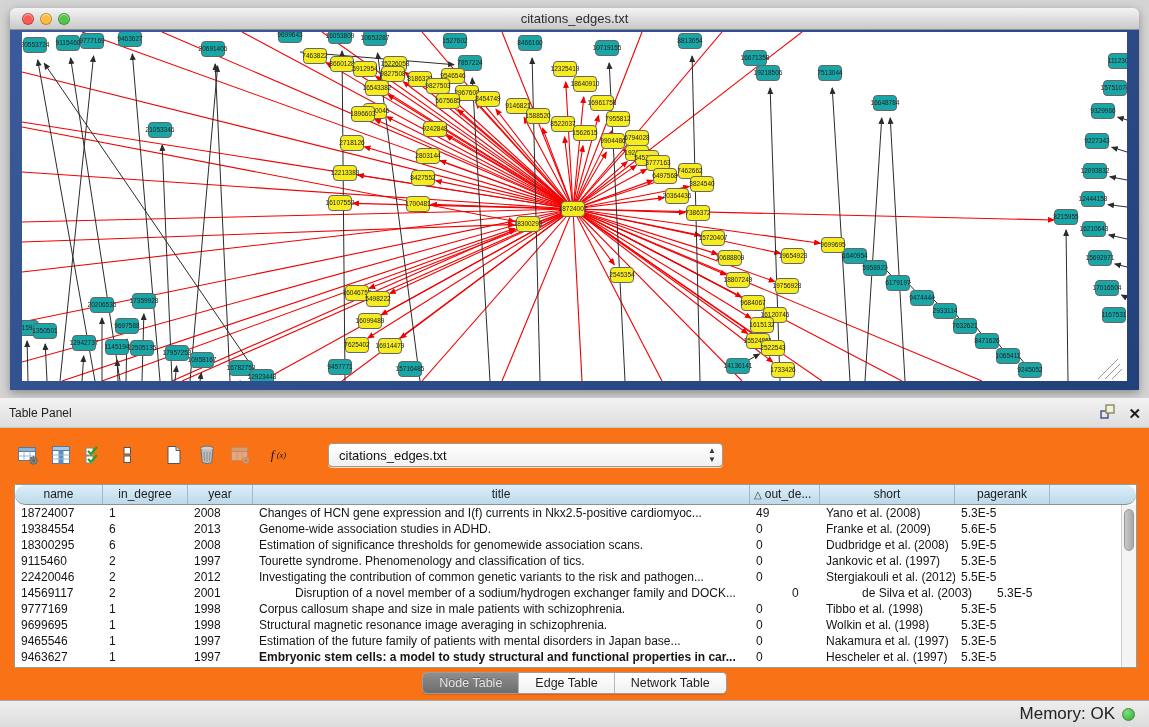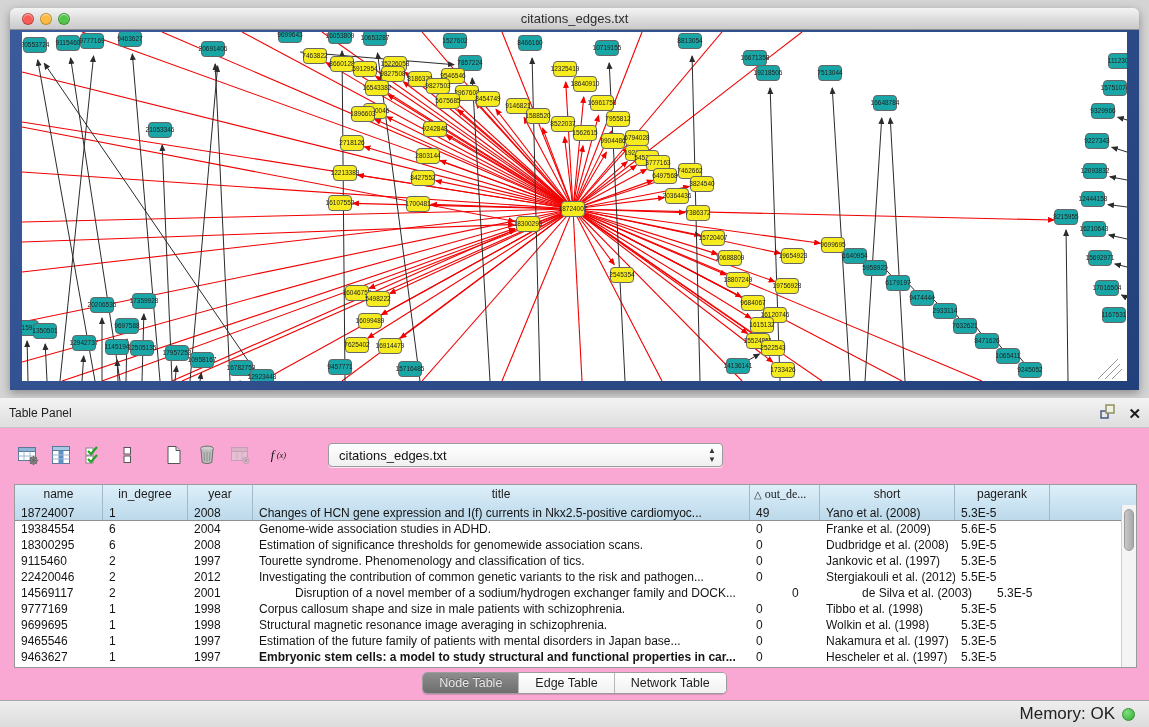--- a/index.html
+++ b/index.html
@@ -14,41 +14,41 @@
     background:linear-gradient(#f4f4f4,#c9c9c9);border-bottom:1px solid #8f8f8f;}
   .title{position:absolute;left:0;right:0;top:3px;text-align:center;font-size:13px;color:#2d2d2d;}
   .lights{position:absolute;left:12px;top:5px;display:flex;gap:6px;}
   .light{width:12px;height:12px;border-radius:50%;border:1px solid rgba(0,0,0,.25);
     box-shadow:inset 0 1px 1px rgba(255,255,255,.6);}
   .frame{height:360px;background:linear-gradient(150deg,#3c5b9c,#22407a);
     padding:2px 12px 9px 12px;}
   .canvas{background:#fff;display:block;}
 
   
-  .table-panel{position:absolute;left:0;top:398px;width:1149px;height:302px;background:#f9a8d4;}
+  .table-panel{position:absolute;left:0;top:398px;width:1149px;height:302px;background:#f97316;}
   .panel-header{position:relative;height:30px;background:linear-gradient(#f3f3f3,#dedede);
     border-bottom:1px solid #c6c6c6;}
   .panel-title{position:absolute;left:9px;top:8px;font-size:12px;color:#222;}
   .panel-btns{position:absolute;right:8px;top:5px;display:flex;gap:12px;align-items:center;}
   .panel-btn{cursor:default;line-height:18px;}
   .close-x{font-size:15px;font-weight:bold;color:#1b1b1b;}
 
   .toolbar{position:absolute;left:16px;top:40px;height:34px;display:flex;align-items:center;gap:9px;}
   .tb-icon{width:24px;height:24px;display:inline-flex;align-items:center;justify-content:center;}
   .combo{margin-left:26px;width:395px;height:24px;border:1px solid #9b9b9b;border-radius:4px;
     background:linear-gradient(#ffffff,#f0f0f0);position:relative;display:flex;align-items:center;
     box-shadow:0 1px 0 rgba(255,255,255,.7);}
   .combo-text{font-size:13px;color:#111;padding-left:10px;}
   .combo-arrows{position:absolute;right:6px;top:2px;display:flex;flex-direction:column;line-height:9px;
     font-size:8px;color:#333;}
 
   .table-wrap{position:absolute;left:14px;top:86px;width:1123px;height:184px;background:#fff;
     border:1px solid #9a9a9a;}
-  .thead{display:flex;height:36px;background:linear-gradient(#ddeffa,#bcd9ea);
-    border-bottom:1px solid #8f8f8f;}
+  .thead{display:flex;height:20px;background:linear-gradient(#ddeffa,#bcd9ea);
+    border-bottom:1px solid #8f8f8f;border-radius:10px;}
   .th{font-size:12px;color:#1c1c1c;text-align:center;line-height:19px;
     border-right:1px solid #9fb9c9;overflow:hidden;white-space:nowrap;}
   .th.left{text-align:left;padding-left:4px;}
   .sortg{font-size:10px;color:#333;margin-right:3px;}
   .tbody{position:absolute;left:0;top:20px;right:15px;bottom:0;overflow:hidden;}
   .tr{display:flex;height:16px;}
   .td{font-size:12px;color:#141414;line-height:16px;padding-left:6px;
     overflow:hidden;white-space:nowrap;}
   .vscroll{position:absolute;right:0;top:20px;bottom:0;width:15px;background:#f4f4f4;
     border-left:1px solid #cfcfcf;}
@@ -787,39 +787,39 @@
         </span>
       </span>
     </div>
 
     <div class="table-wrap">
       <div class="thead" id="thead">
           <div class="th" style="width: 88px;"><span>name</span></div>
           <div class="th" style="width: 85px;"><span>in_degree</span></div>
           <div class="th" style="width: 65px;"><span>year</span></div>
           <div class="th" style="width: 497px;"><span>title</span></div>
-          <div class="th left" style="width: 70px; font-family: Liberation Serif, serif;"><span class="sortg">△</span><span>out_de...</span></div>
+          <div class="th left" style="width: 70px;"><span class="sortg">△</span><span>out_de...</span></div>
           <div class="th" style="width: 135px;"><span>short</span></div>
           <div class="th" style="width: 95px;"><span>pagerank</span></div>
           <div class="th" style="flex: 1 1 0%; border-right: none;"></div>
         </div>
       <div class="tbody" id="tbody">
           <div class="tr">
             <div class="td" style="width: 88px;">18724007</div>
             <div class="td" style="width: 85px;">1</div>
             <div class="td" style="width: 65px;">2008</div>
             <div class="td" style="width: 497px;">Changes of HCN gene expression and I(f) currents in Nkx2.5-positive cardiomyoc...</div>
             <div class="td" style="width: 70px;">49</div>
             <div class="td" style="width: 135px;">Yano et al. (2008)</div>
             <div class="td" style="width: 95px;">5.3E-5</div>
           </div>
           <div class="tr">
             <div class="td" style="width: 88px;">19384554</div>
             <div class="td" style="width: 85px;">6</div>
-            <div class="td" style="width: 65px;">2004</div>
+            <div class="td" style="width: 65px;">2013</div>
             <div class="td" style="width: 497px;">Genome-wide association studies in ADHD.</div>
             <div class="td" style="width: 70px;">0</div>
             <div class="td" style="width: 135px;">Franke et al. (2009)</div>
             <div class="td" style="width: 95px;">5.6E-5</div>
           </div>
           <div class="tr">
             <div class="td" style="width: 88px;">18300295</div>
             <div class="td" style="width: 85px;">6</div>
             <div class="td" style="width: 65px;">2008</div>
             <div class="td" style="width: 497px;">Estimation of significance thresholds for genomewide association scans.</div>

